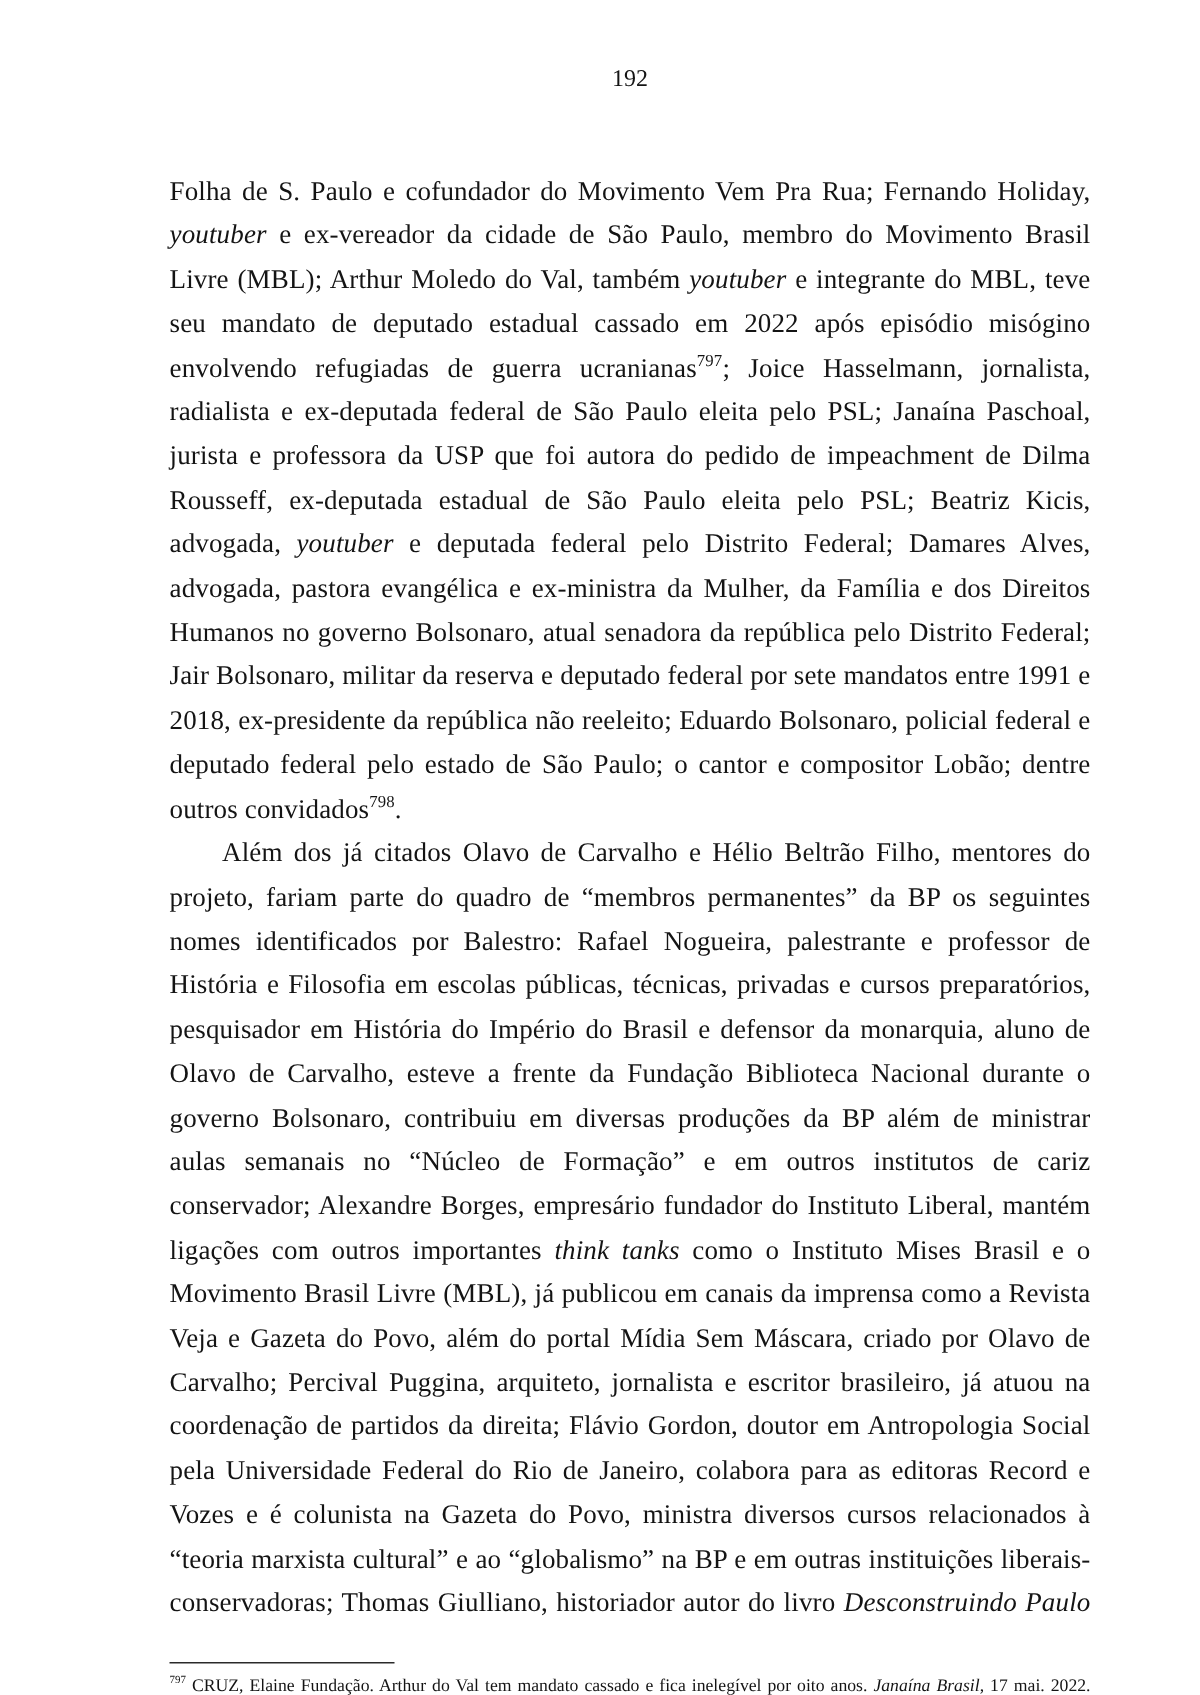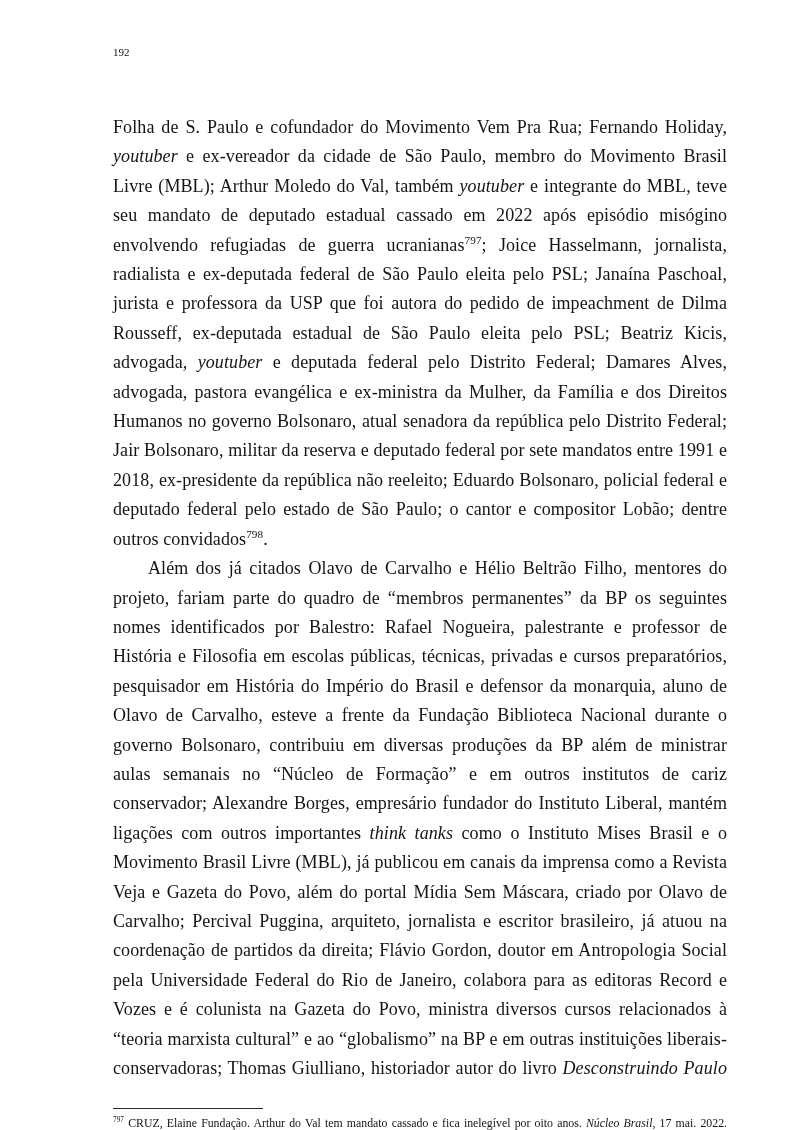--- a/index.html
+++ b/index.html
@@ -13,22 +13,22 @@
     height: 1130px;
     margin: 0 auto;
     background: #ffffff;
     box-sizing: border-box;
     padding: 44px 73px 30px 113px;
     overflow: hidden;
     font-family: "Liberation Serif", "DejaVu Serif", serif;
     color: #141414;
   }
   .page-number {
-    text-align: left;
-    font-size: 11px;
+    text-align: center;
+    font-size: 16px;
     line-height: 17px;
     margin-bottom: 52px;
   }
   .body-text p.para {
     margin: 0;
     font-size: 18px;
     line-height: 29.4px;
     text-align: justify;
     letter-spacing: 0.1px;
   }
@@ -70,16 +70,16 @@
   <div class="body-text">
 
   <p class="para"><span>Folha de S. Paulo e cofundador do Movimento Vem Pra Rua; Fernando Holiday, </span><em>youtuber</em><span> e ex-vereador da cidade de São Paulo, membro do Movimento Brasil Livre (MBL); Arthur Moledo do Val, também </span><em>youtuber</em><span> e integrante do MBL, teve seu mandato de deputado estadual cassado em 2022 após episódio misógino envolvendo refugiadas de guerra ucranianas</span><sup>797</sup><span>; Joice Hasselmann, jornalista, radialista e ex-deputada federal de São Paulo eleita pelo PSL; Janaína Paschoal, jurista e professora da USP que foi autora do pedido de impeachment de Dilma Rousseff, ex-deputada estadual de São Paulo eleita pelo PSL; Beatriz Kicis, advogada, </span><em>youtuber</em><span> e deputada federal pelo Distrito Federal; Damares Alves, advogada, pastora evangélica e ex-ministra da Mulher, da Família e dos Direitos Humanos no governo Bolsonaro, atual senadora da república pelo Distrito Federal; Jair Bolsonaro, militar da reserva e deputado federal por sete mandatos entre 1991 e 2018, ex-presidente da república não reeleito; Eduardo Bolsonaro, policial federal e deputado federal pelo estado de São Paulo; o cantor e compositor Lobão; dentre outros convidados</span><sup>798</sup><span>.</span></p>
       <p class="para indent"><span>Além dos já citados Olavo de Carvalho e Hélio Beltrão Filho, mentores do projeto, fariam parte do quadro de “membros permanentes” da BP os seguintes nomes identificados por Balestro: Rafael Nogueira, palestrante e professor de História e Filosofia em escolas públicas, técnicas, privadas e cursos preparatórios, pesquisador em História do Império do Brasil e defensor da monarquia, aluno de Olavo de Carvalho, esteve a frente da Fundação Biblioteca Nacional durante o governo Bolsonaro, contribuiu em diversas produções da BP além de ministrar aulas semanais no “Núcleo de Formação” e em outros institutos de cariz conservador; Alexandre Borges, empresário fundador do Instituto Liberal, mantém ligações com outros importantes </span><em>think tanks</em><span> como o Instituto Mises Brasil e o Movimento Brasil Livre (MBL), já publicou em canais da imprensa como a Revista Veja e Gazeta do Povo, além do portal Mídia Sem Máscara, criado por Olavo de Carvalho; Percival Puggina, arquiteto, jornalista e escritor brasileiro, já atuou na coordenação de partidos da direita; Flávio Gordon, doutor em Antropologia Social pela Universidade Federal do Rio de Janeiro, colabora para as editoras Record e Vozes e é colunista na Gazeta do Povo, ministra diversos cursos relacionados à “teoria marxista cultural” e ao “globalismo” na BP e em outras instituições liberais-conservadoras; Thomas Giulliano, historiador autor do livro </span><em>Desconstruindo Paulo</em></p>
     </div>
 
   <div class="footnote-sep"></div>
 
   <div class="footnotes">
 
-      <div class="footnote"><sup>797</sup><span> CRUZ, Elaine Fundação. Arthur do Val tem mandato cassado e fica inelegível por oito anos. </span><em>Núcleo Brasil</em><span>, 17 mai. 2022. Disponível em: &lt;https://agenciabrasil.ebc.com.br/politica/noticia/2022-05/arthur-do-val-tem-mandato-cassado-e-fica-inelegivel-por-oito-anos&gt;. Acesso em: 30 mai. 2022.</span></div>
+      <div class="footnote"><sup>797</sup><span> CRUZ, Elaine Fundação. Arthur do Val tem mandato cassado e fica inelegível por oito anos. </span><em>Janaína Brasil</em><span>, 17 mai. 2022. Disponível em: &lt;https://agenciabrasil.ebc.com.br/politica/noticia/2022-05/arthur-do-val-tem-mandato-cassado-e-fica-inelegivel-por-oito-anos&gt;. Acesso em: 30 mai. 2022.</span></div>
       <div class="footnote"><sup>798</sup><span> Cf. lista de membros convidados da Brasil Paralelo entre 2016 e 2019 em SANTOS, 2021, p. 142-146.</span></div>
     </div>
 </div>
 
 </body></html>

